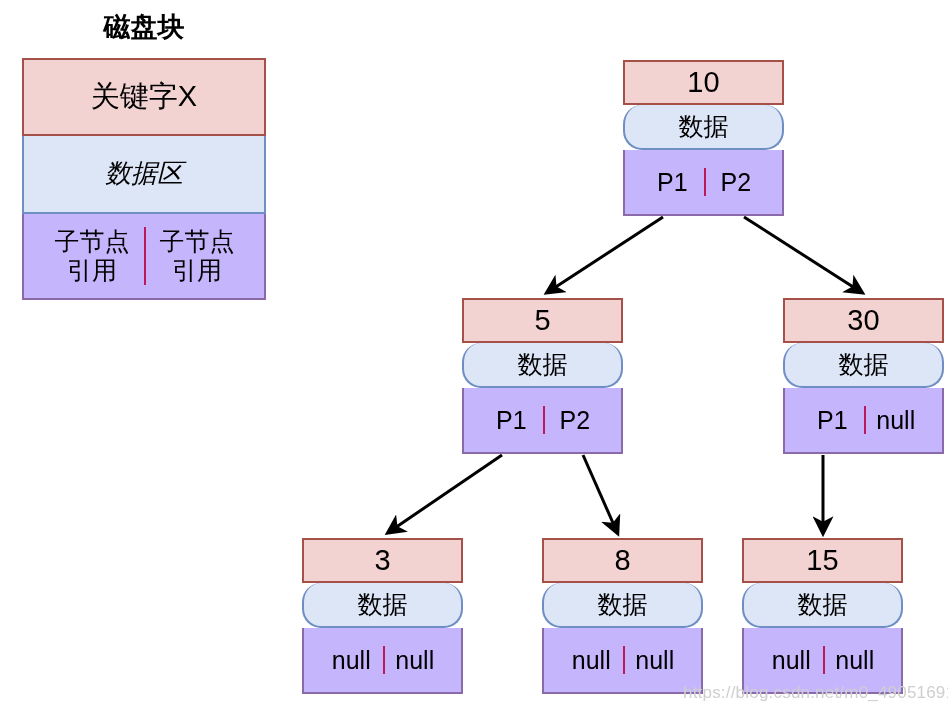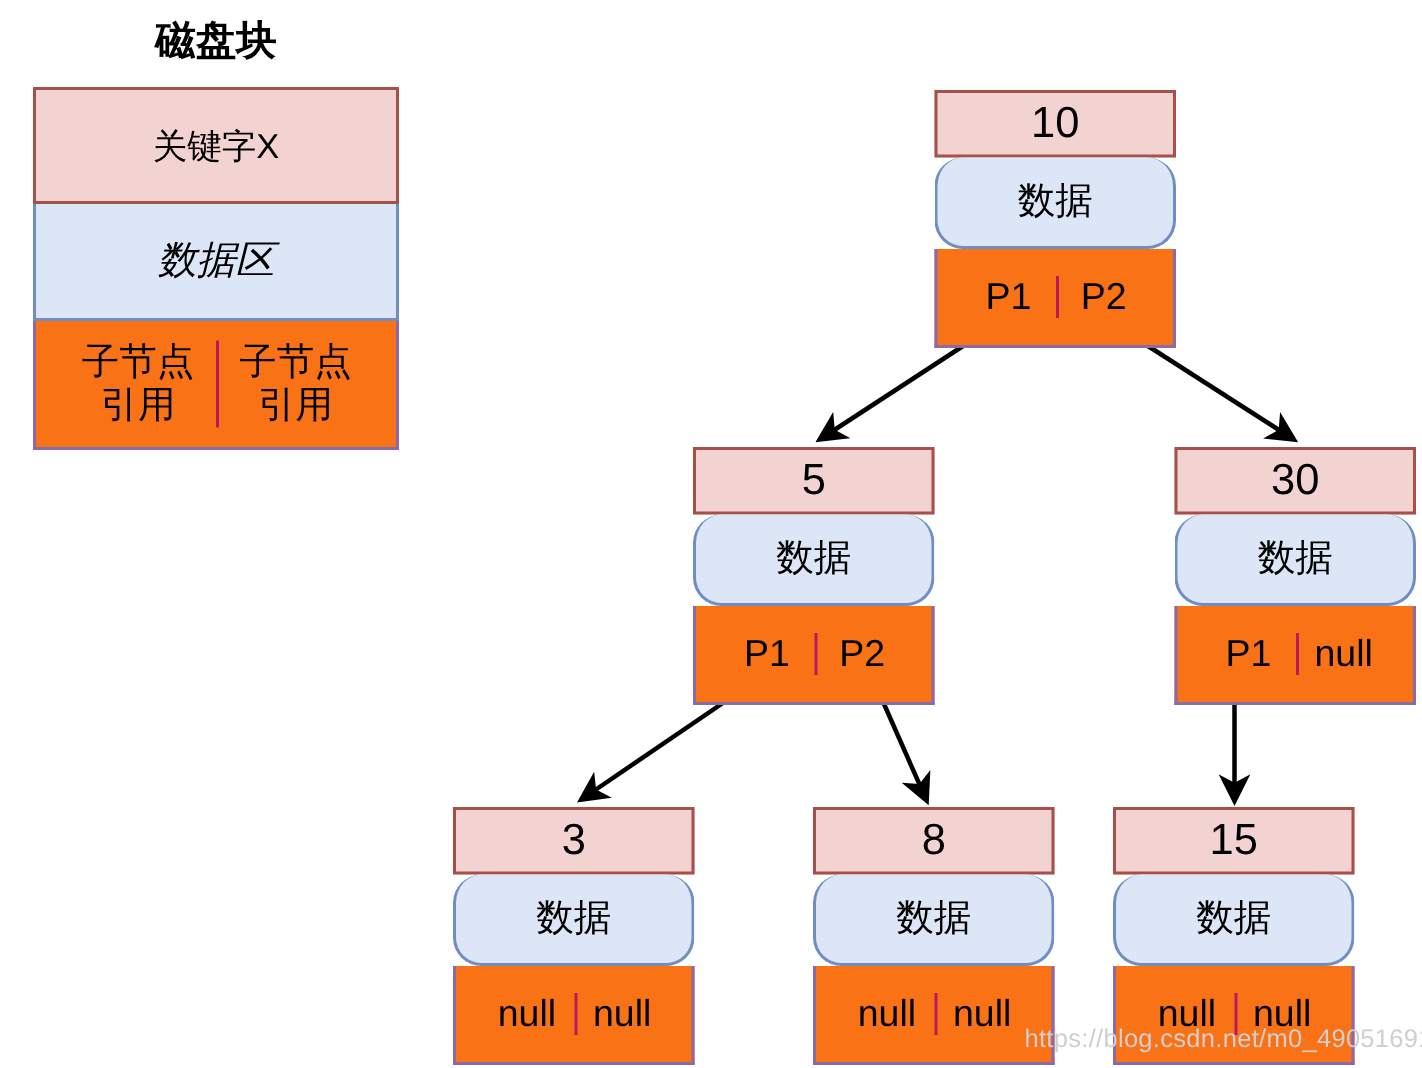--- a/index.html
+++ b/index.html
@@ -37,21 +37,21 @@
     border: 2px solid #a55049;
     color: #000;
   }
   .row-data {
     background: #dde6f7;
     border: 2px solid #6f8ec4;
     border-top: none;
     color: #000;
   }
   .row-ptr {
-    background: #f97316;
+    background: #c4b5fd;
     border: 2px solid #8a6aa8;
     border-top: none;
     display: flex;
     padding: 16px;
     justify-content: space-between;
   }
   .ptr-cell {
     flex: 1 1 50%;
     box-sizing: border-box;
     display: flex;
@@ -72,27 +72,27 @@
     width: 244px;
     text-align: center;
     font-size: 27px;
     font-weight: 700;
   }
   #legend-node {
     left: 22px;
     top: 58px;
     width: 244px;
   }
-  #legend-node .row-key   { height: 78px;  font-size: 23px; }
+  #legend-node .row-key   { height: 78px;  font-size: 29px; }
   #legend-node .row-data  { height: 78px;  font-size: 26px; font-style: italic; }
   #legend-node .row-ptr   { height: 86px;  font-size: 25px; }
 
   
   .tnode .row-key  { height: 45px; font-size: 29px; }
-  .tnode .row-data { height: 61px; font-size: 25px; border-radius: 19px; }
+  .tnode .row-data { height: 45px; font-size: 25px; border-radius: 19px; }
   .tnode .row-ptr  { height: 66px; font-size: 25px; }
 
   #node-root { left: 623px; top: 60px;  width: 161px; }
   #node-5    { left: 462px; top: 298px; width: 161px; }
   #node-20   { left: 783px; top: 298px; width: 161px; }
   #node-3    { left: 302px; top: 538px; width: 161px; }
   #node-8    { left: 542px; top: 538px; width: 161px; }
   #node-15   { left: 742px; top: 538px; width: 161px; }
 
   

